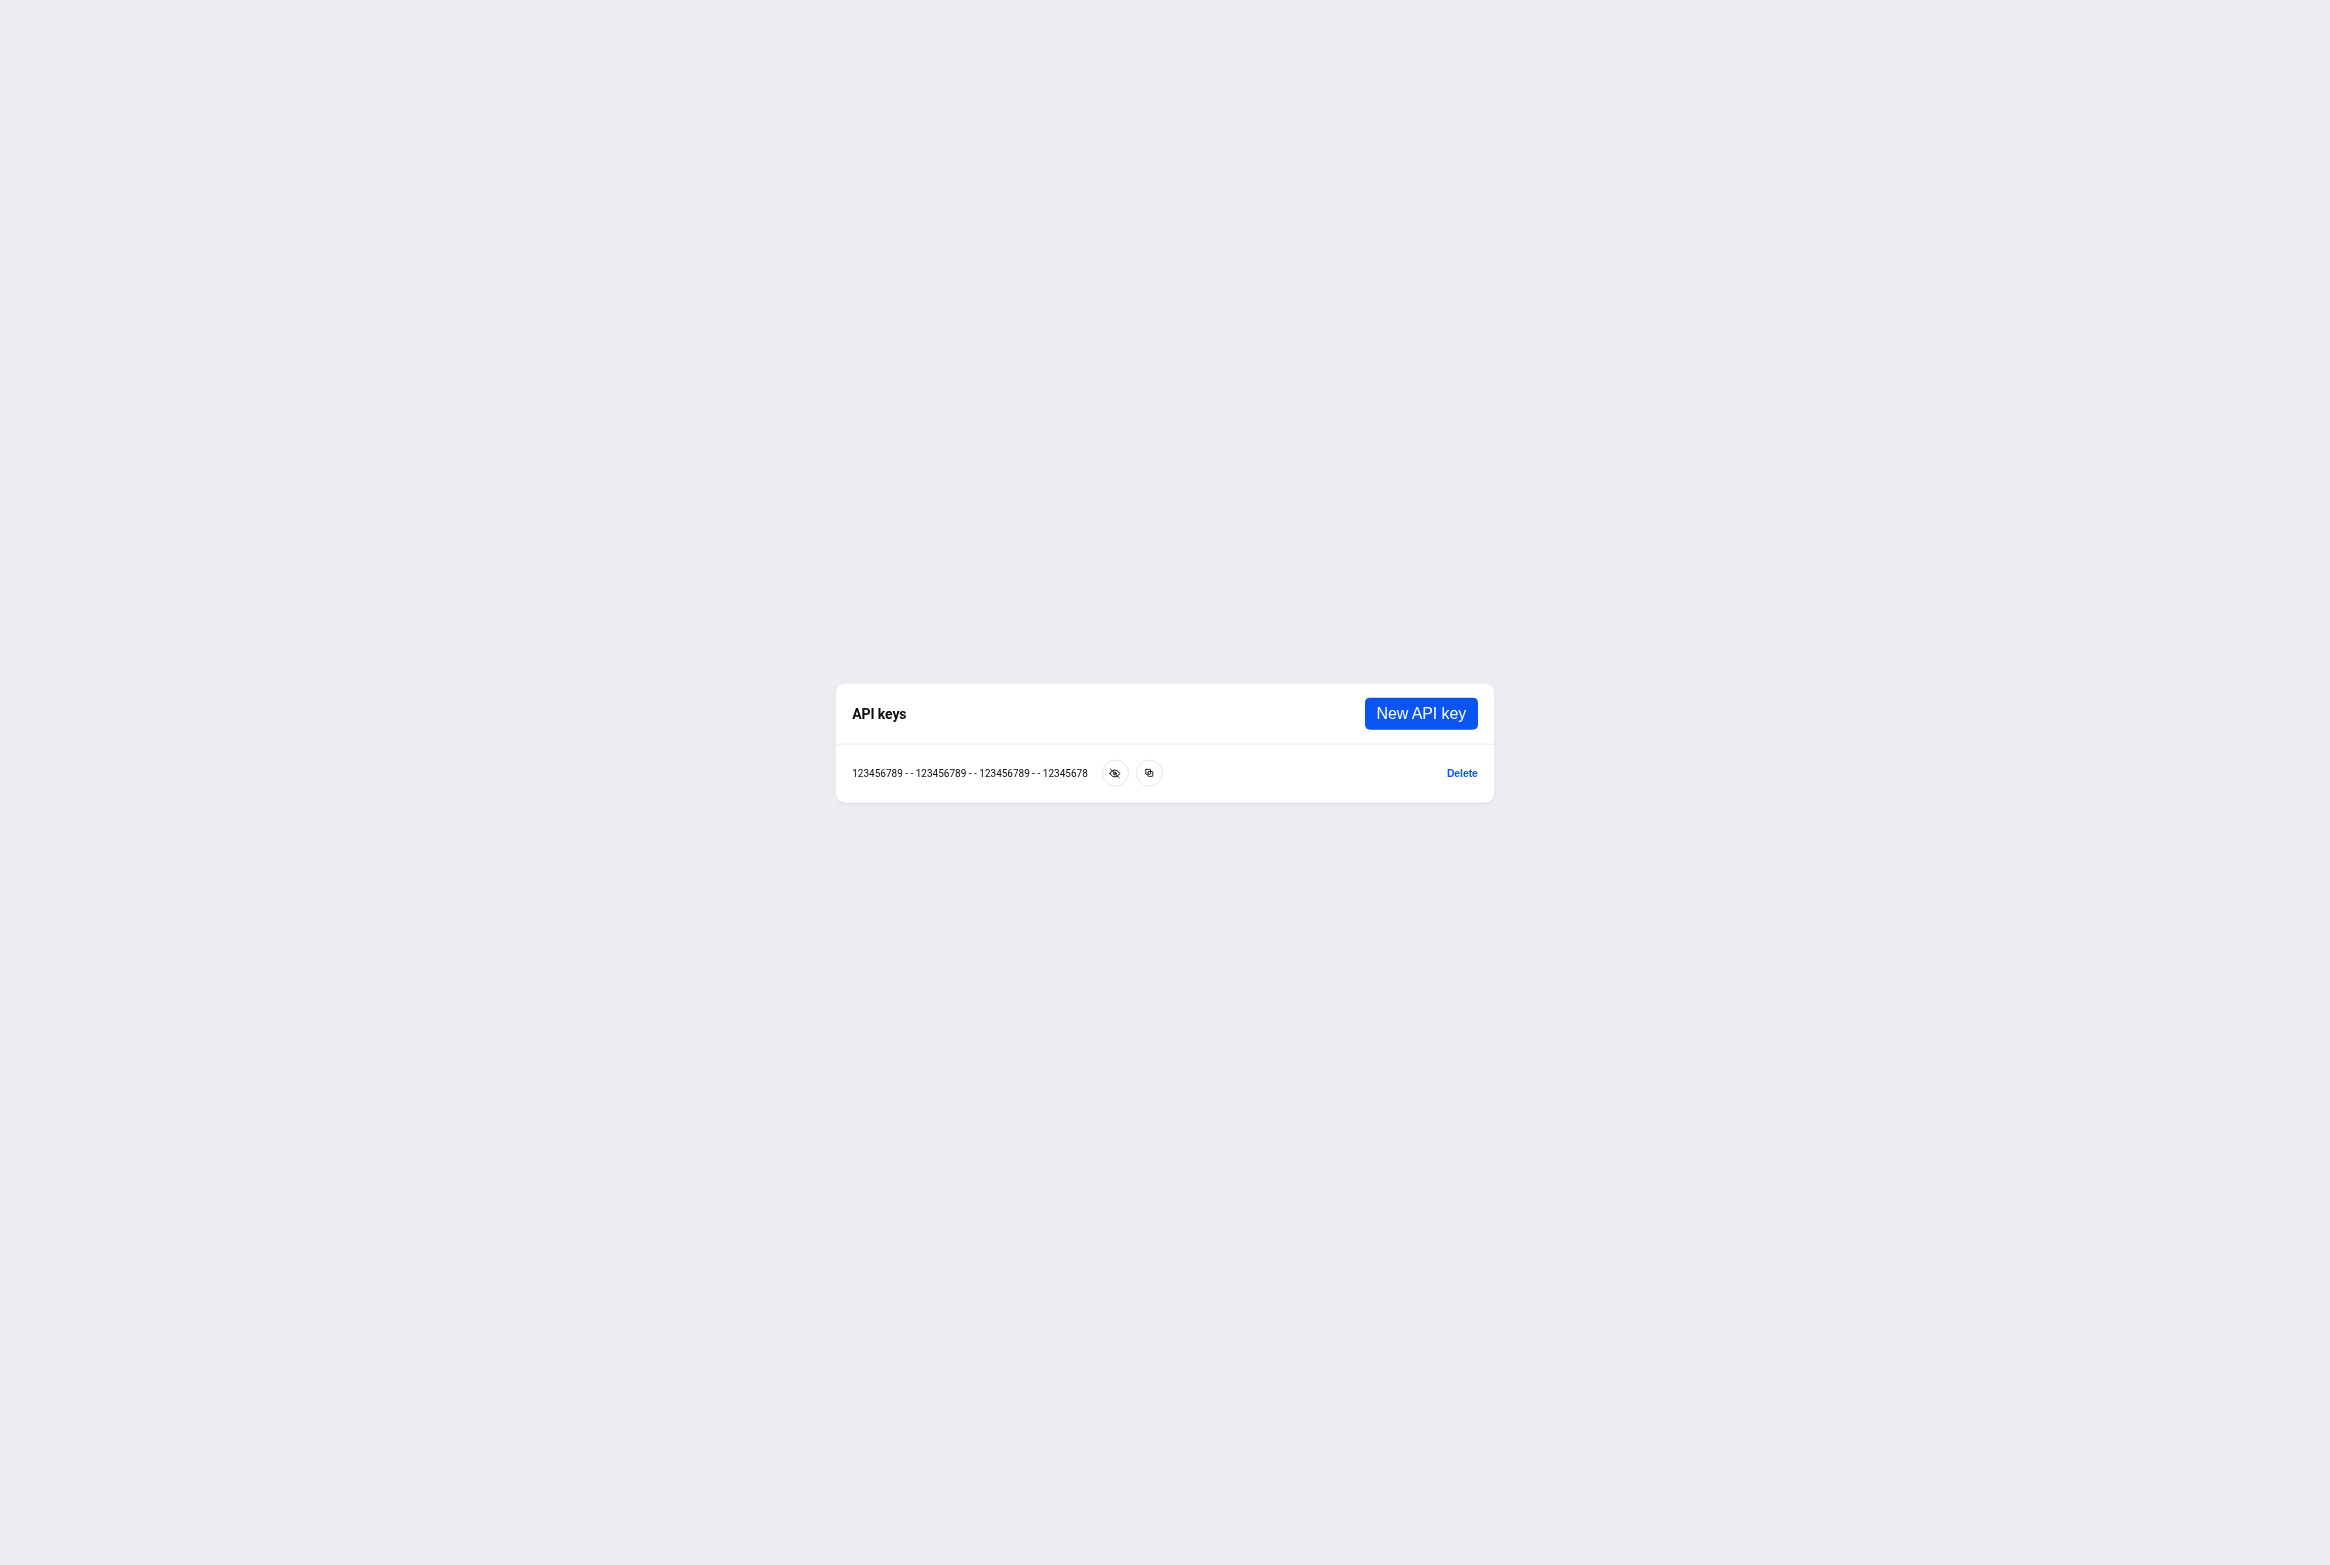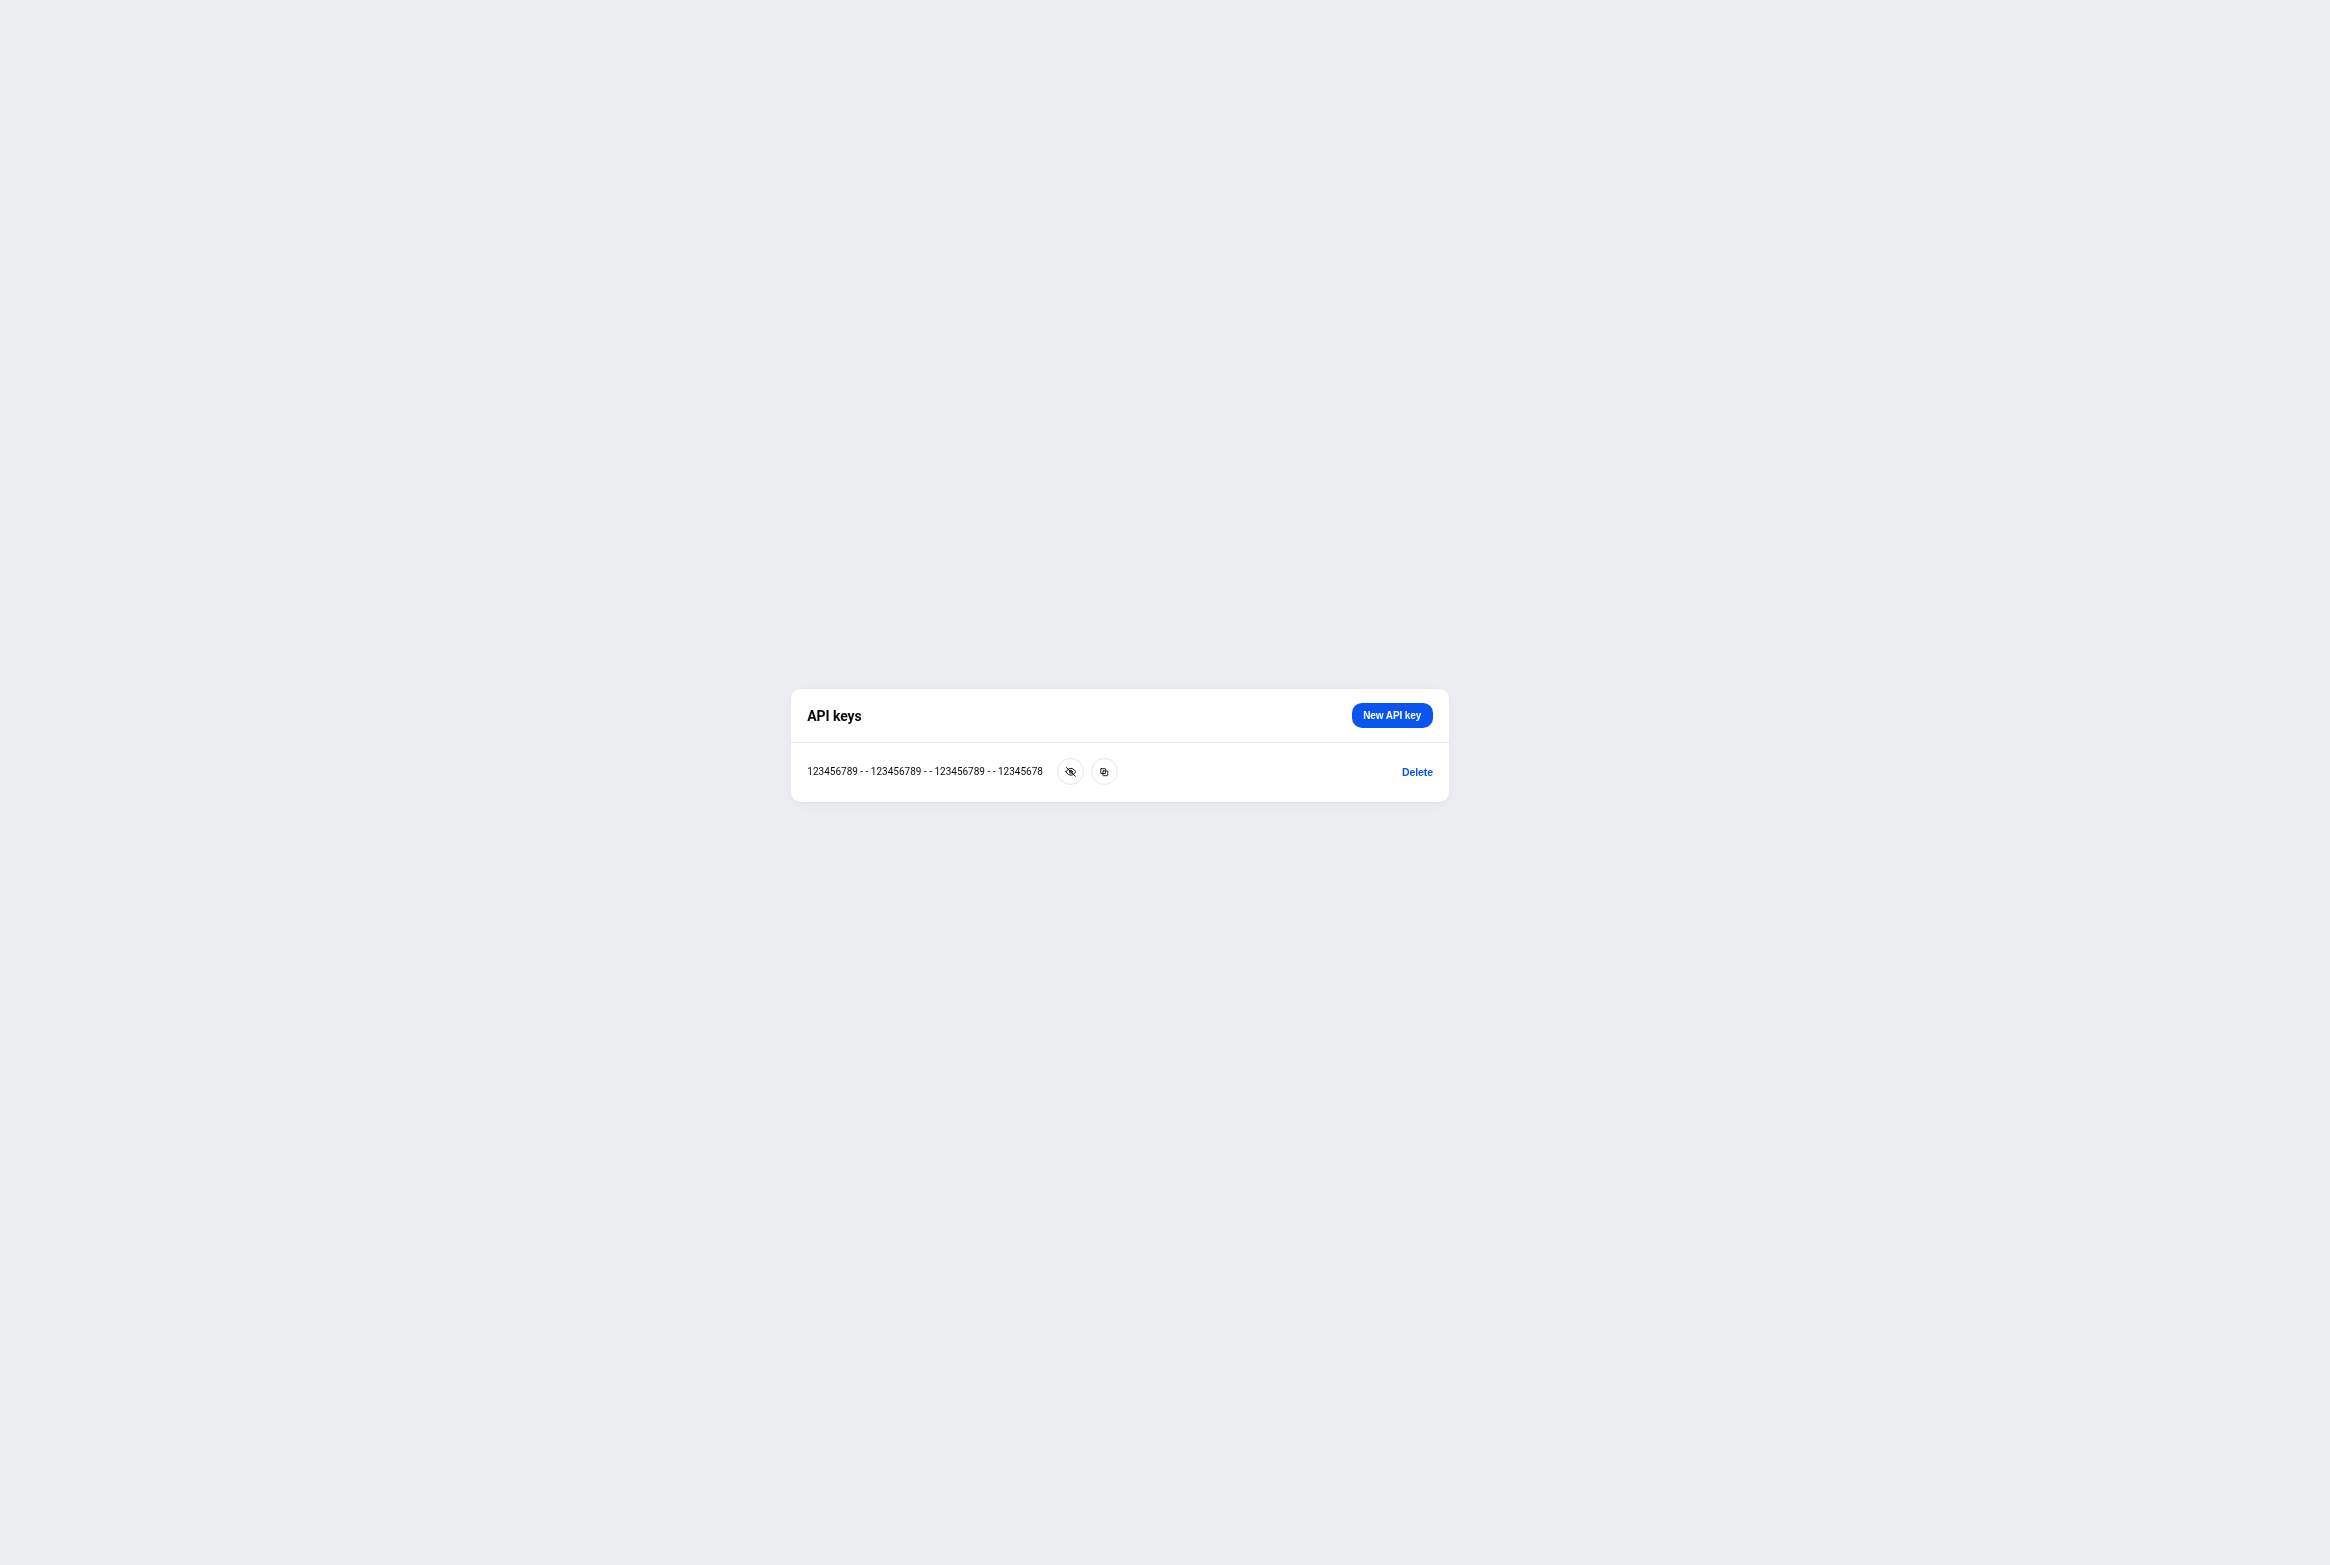--- a/index.html
+++ b/index.html
@@ -11,21 +11,21 @@
     align-items: center;
     justify-content: center;
     min-height: 100vh;
   }
 
   .viewport {
     width: 100%;
     max-width: 776px;
     padding: 0 14px;
     display: flex;
-    justify-content: flex-start;
+    justify-content: center;
     align-items: center;
   }
 
   .card {
     width: 88%;
     background: #ffffff;
     border-radius: 9.3px;
     box-shadow: 0 0.6px 1.7px rgba(0,0,0,0.04), 0 2.3px 11.7px rgba(0,0,0,0.03);
     overflow: hidden;
     transform: translateY(-33%);
@@ -43,24 +43,24 @@
     font-size: 14px;
     font-weight: 700;
     color: #0b0b0d;
     letter-spacing: -0.1px;
   }
 
   .btn-primary {
     background: #0a54f2;
     color: #ffffff;
     border: none;
-    border-radius: 10px;
+    border-radius: 5px;
     padding: 7px 11.7px;
-    font-size: 10px;
-    font-weight: 700;
+    font-size: 16px;
+    font-weight: 400;
     cursor: pointer;
     letter-spacing: -0.1px;
   }
 
   .row {
     display: flex;
     align-items: center;
     justify-content: space-between;
     padding: 15px 16.3px 16.3px 16.3px;
   }

